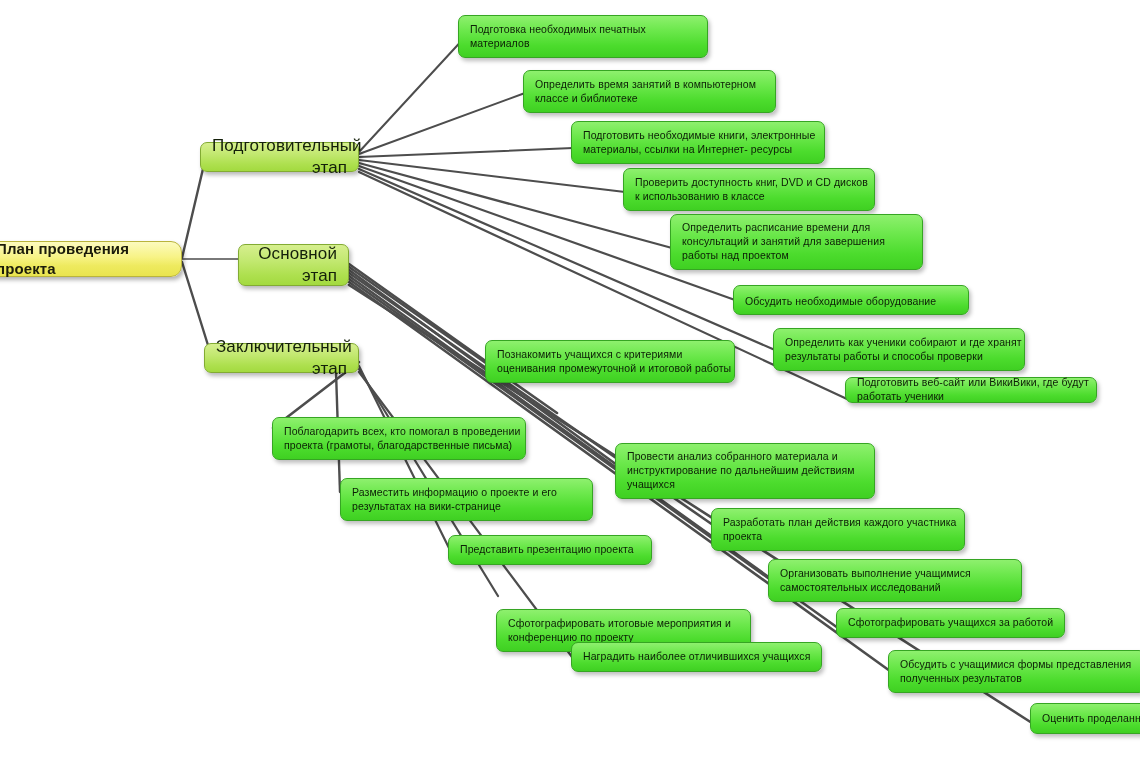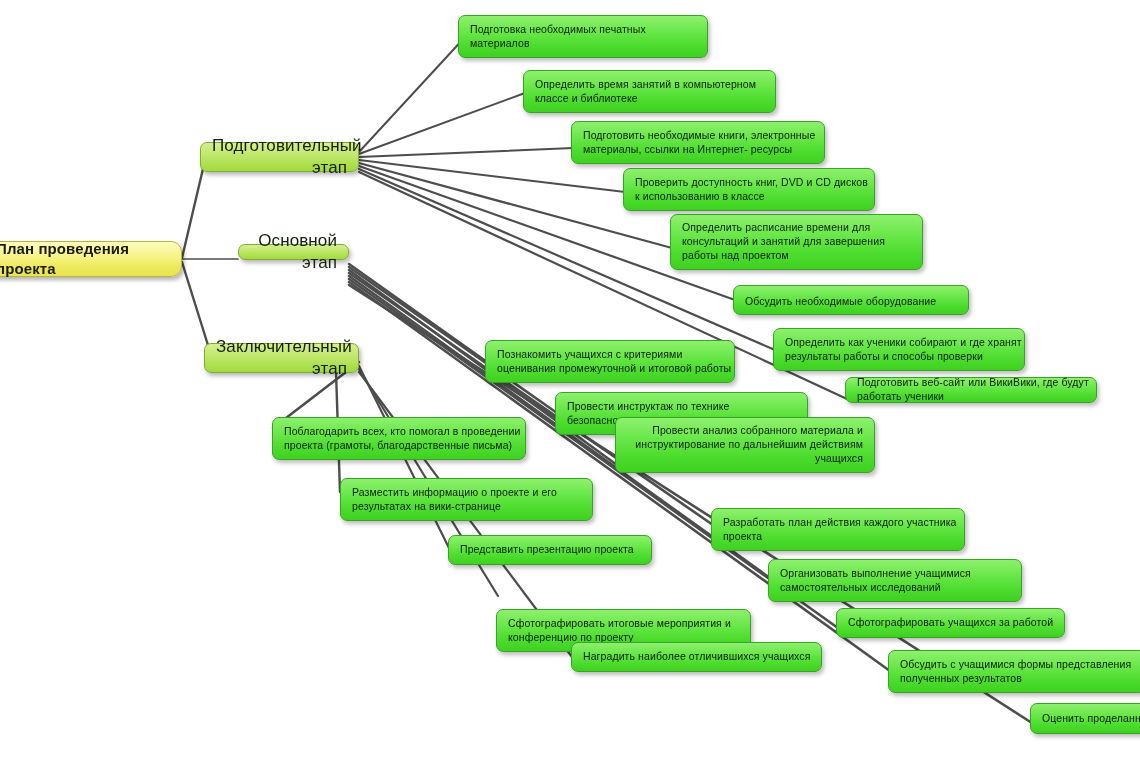--- a/index.html
+++ b/index.html
@@ -113,21 +113,21 @@
   </svg>
 
   <div class="node root" style="left:-16px; top:241px; width:198px; height:36px;">
     <span class="txt">План проведения проекта</span>
   </div>
 
   <div class="node lvl1" style="left:200px; top:142px; width:159px; height:30px;">
     <span class="txt">Подготовительный этап</span>
   </div>
 
-  <div class="node lvl1" style="left:238px; top:244px; width:111px; height:16px;">
+  <div class="node lvl1" style="left:238px; top:244px; width:111px; height:42px;">
     <span class="txt">Основной этап</span>
   </div>
 
   <div class="node lvl1" style="left:204px; top:343px; width:155px; height:30px;">
     <span class="txt">Заключительный этап</span>
   </div>
 
   <div class="node lvl2" style="left:458px; top:15px; width:250px; height:43px;">
     <span class="txt">
       <span class="l">Подготовка необходимых печатных</span>
@@ -184,28 +184,22 @@
     </span>
   </div>
 
   <div class="node lvl2" style="left:485px; top:340px; width:250px; height:43px;">
     <span class="txt">
       <span class="l">Познакомить учащихся с критериями</span>
       <span class="l">оценивания промежуточной и итоговой работы</span>
     </span>
   </div>
 
-  <div class="node lvl2" style="left:555px; top:392px; width:253px; height:43px;">
-    <span class="txt">
-      <span class="l">Провести инструктаж по технике</span>
-      <span class="l">безопасности</span>
-    </span>
-  </div>
-
-  <div class="node lvl2" style="left:615px; top:417px; width:260px; height:56px;text-align:right;">
+
+  <div class="node lvl2" style="left:615px; top:443px; width:260px; height:56px;">
     <span class="txt">
       <span class="l">Провести анализ собранного материала и</span>
       <span class="l">инструктирование по дальнейшим действиям</span>
       <span class="l">учащихся</span>
     </span>
   </div>
 
   <div class="node lvl2" style="left:711px; top:508px; width:254px; height:43px;">
     <span class="txt">
       <span class="l">Разработать план действия каждого участника</span>

